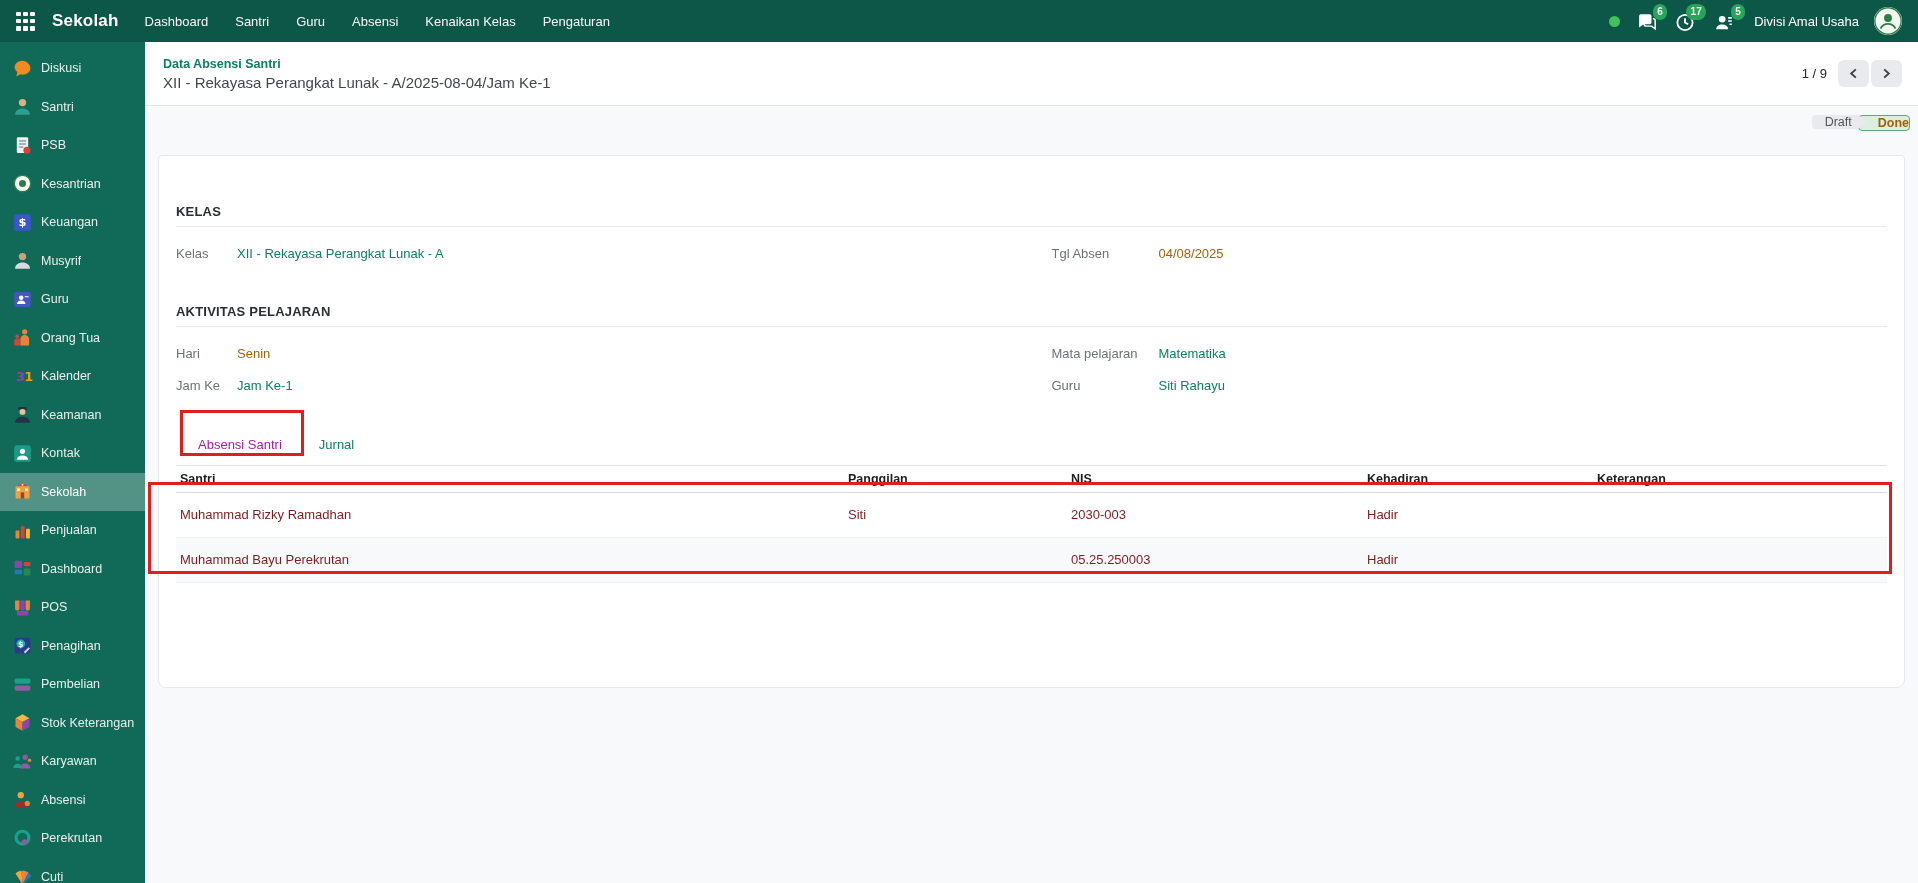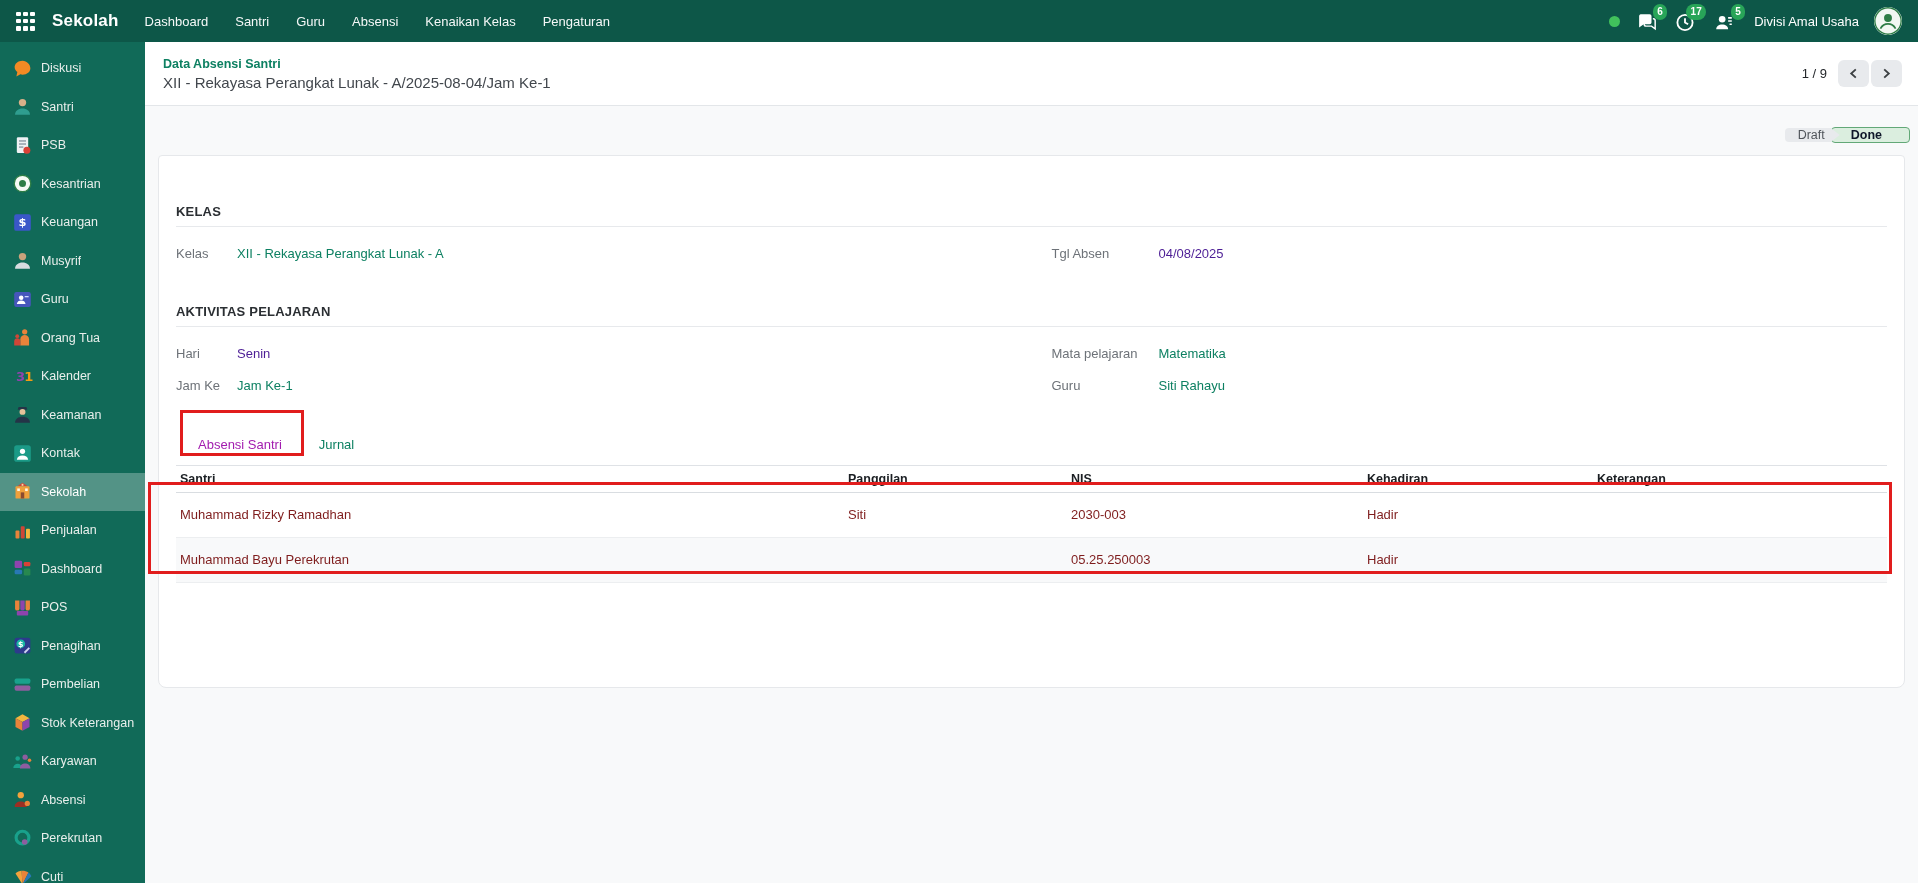--- a/index.html
+++ b/index.html
@@ -47,44 +47,44 @@
   .pager { margin-left:auto; display:flex; align-items:center; gap:11px; }
   .pager-count { font-size:13px; color:#24272b; }
   .pager-btns { display:flex; gap:2px; }
   .pager-btn { width:31px; height:27px; background:#e8eaed; border-radius:6px;
     display:flex; align-items:center; justify-content:center; cursor:pointer; border:none; }
   .pager-btn svg { width:11px; height:11px; }
 
   .form-zone { position:absolute; top:65px; left:0; right:0; bottom:0; }
 
   
-  .statusbar { position:absolute; top:8px; right:8px; height:40px; display:flex; align-items:center; z-index:3; }
+  .statusbar { position:absolute; top:8px; right:8px; height:40px; display:flex; align-items:flex-start; z-index:3; }
   .st-draft { display:flex; align-items:center; background:var(--draft_bg,#e8eaed); color:#50555b;
     font-size:12.5px; padding:0 15px 0 13px; border-radius:4px 0 0 4px; cursor:pointer;
     clip-path:polygon(0 0, calc(100% - 9px) 0, 100% 50%, calc(100% - 9px) 100%, 0 100%);
     margin-right:-9px; position:relative; z-index:2; }
   .st-done { display:flex; align-items:center; background:var(--done_bg,#dbeedf);
-    border:1px solid var(--done_border,#62a877); color:#0f172a; font-weight:bold;
-    font-size:12.5px; padding:0 27px 0 19px; border-radius:4px; cursor:pointer; }
+    border:1px solid var(--done_border,#62a877); color:#a16207; font-weight:bold;
+    font-size:12.5px; padding:0 0 0 19px; border-radius:4px; cursor:pointer; }
 
   
   .sheet { position:absolute; top:48px; left:13px; width:1747px; height:533px;
     background:#fff; border:1px solid #e6e8eb; border-radius:4px 4px 8px 8px;
     padding:8px 17px; }
   .section-title { font-size:13px; font-weight:bold; color:#2b2f33; letter-spacing:.2px; }
   .sec-line { border-bottom:1px solid #e7e9ec; margin-top:7px; }
   .t1 { margin-top:40px; }
   .t2 { margin-top:42px; }
   .o-group { display:grid; grid-template-columns:1fr 1fr; column-gap:40px; }
   .f-row { display:flex; margin-top:17px; height:18px; align-items:center; font-size:13px; }
   .f-row + .f-row { margin-top:14px; }
   .f-label { color:#6d7278; flex:none; }
   .lw-left .f-label { width:61px; }
   .lw-right .f-label { width:107px; }
-  .f-val { color:#4c1d95; }
+  .f-val { color:#a16207; }
   .f-link { color:var(--link,#0d8062); cursor:pointer; }
 
   
   .tabs { display:flex; align-items:center; gap:37px; padding-left:22px; height:42px;
     margin-top:30px; border-bottom:1px solid #dfe2e6; }
   .tab { font-size:13px; cursor:pointer; }
   .tab.active { color:#a21caf; }
   .tab.inactive { color:var(--link,#0d8062); }
 
   

